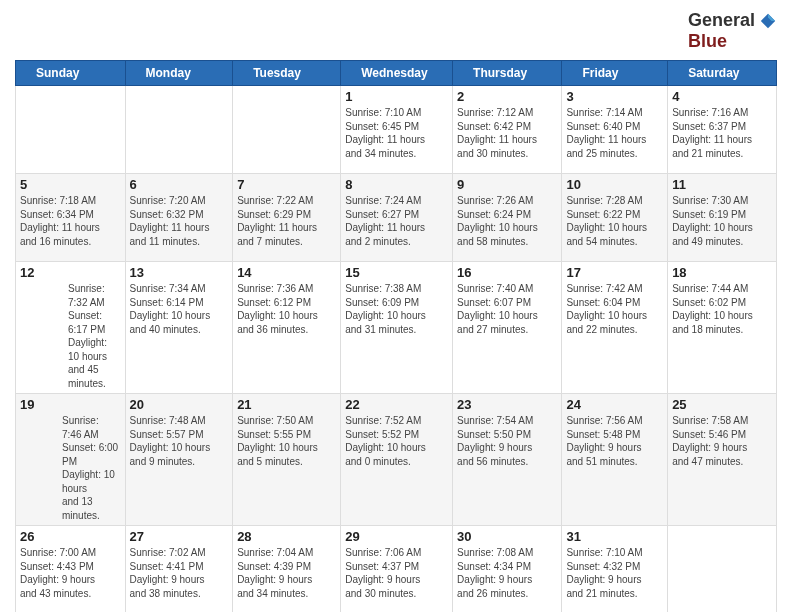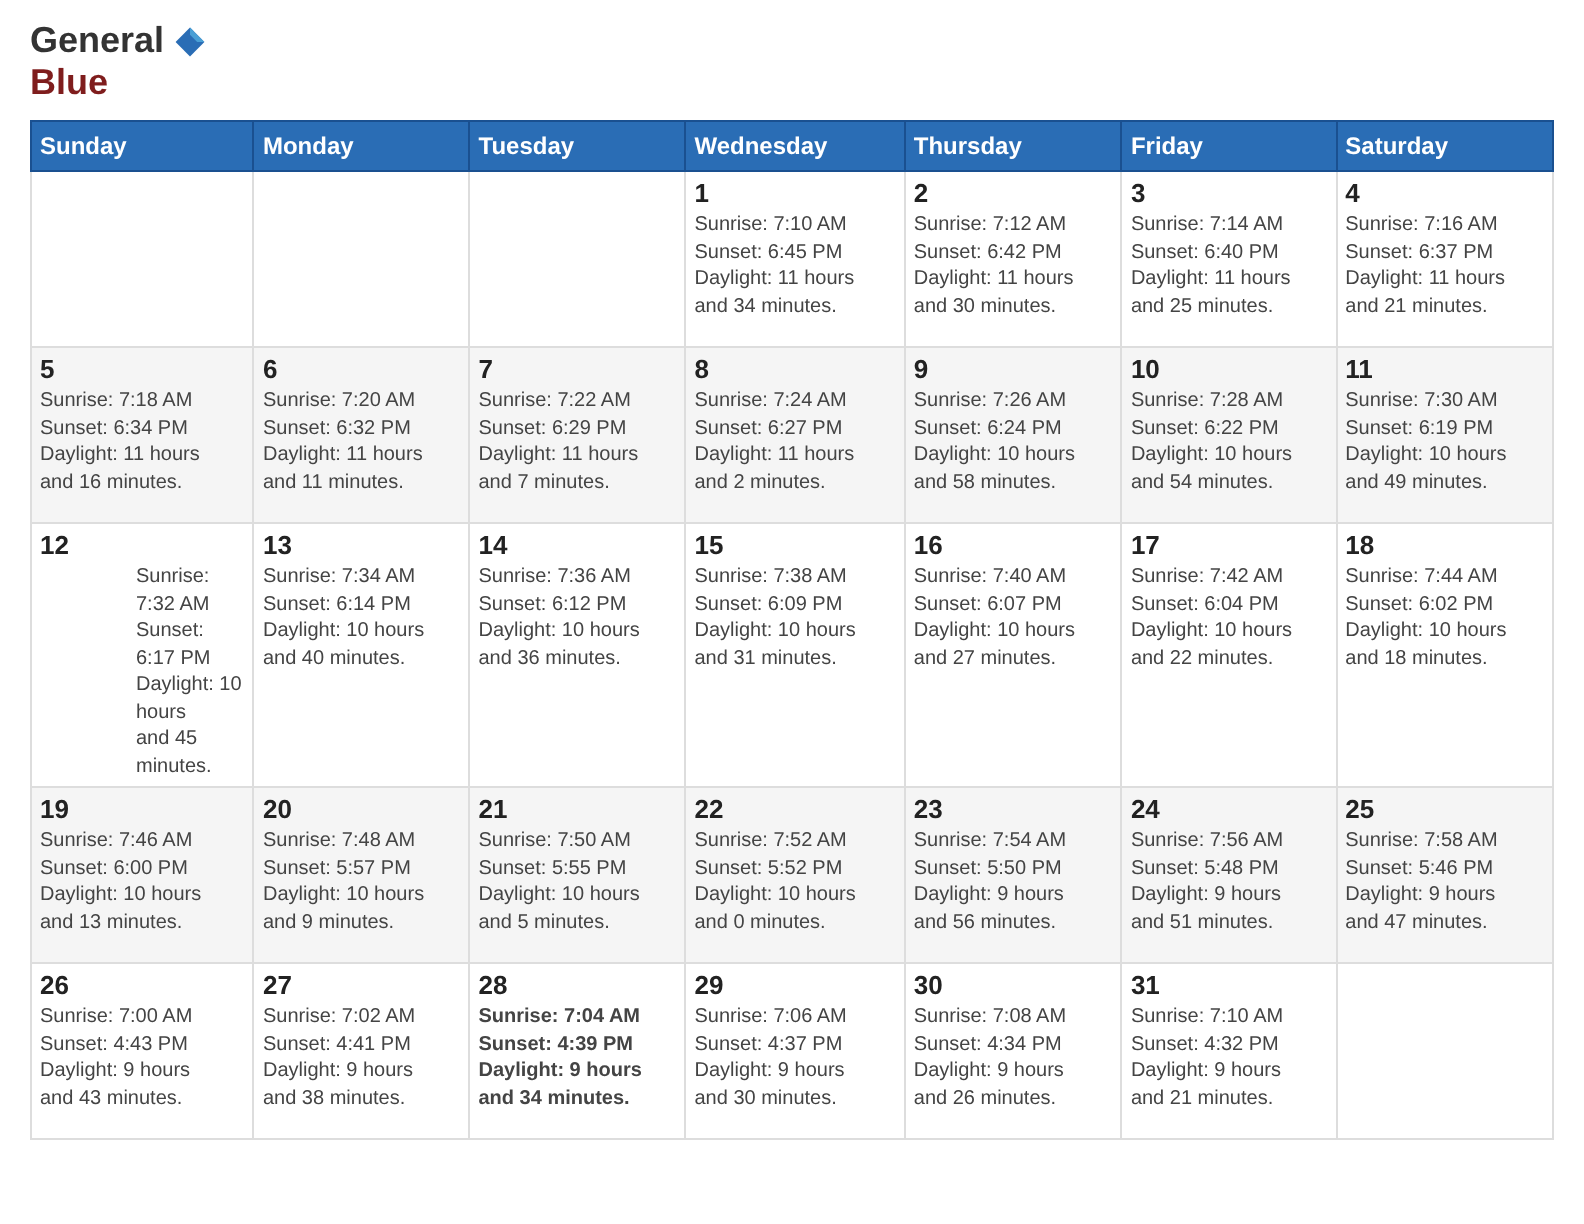--- a/index.html
+++ b/index.html
@@ -11,21 +11,21 @@
       overflow: hidden;
     }
     .page {
       width: 792px;
       height: 612px;
       padding: 10px 15px;
       background: #fff;
     }
     .header {
       display: flex;
-      justify-content: space-between;
+      justify-content: flex-end;
       align-items: flex-start;
       margin-bottom: 8px;
     }
     .logo {
       display: flex;
       flex-direction: column;
       align-items: flex-start;
     }
     .logo-text {
       display: flex;
@@ -62,21 +62,21 @@
     .calendar {
       width: 100%;
       border-collapse: collapse;
       border: 1px solid #ccc;
     }
     .calendar th {
       background: #2a6db5;
       color: #fff;
       font-size: 12px;
       font-weight: bold;
-      padding: 5px 4px;
+      padding: 5px 20px;
       text-align: left;
       border: 1px solid #1a5090;
     }
     .calendar td {
       vertical-align: top;
       border: 1px solid #ddd;
       padding: 3px 4px;
       width: 113px;
       height: 88px;
       background: #fff;
@@ -262,21 +262,21 @@
             <div class="day-num">18</div>
             <div class="day-info" style="white-space: pre-line;">Sunrise: 7:44 AM
 Sunset: 6:02 PM
 Daylight: 10 hours
 and 18 minutes.</div>
           </td>
         </tr>
         <tr>
           <td>
             <div class="day-num">19</div>
-            <div class="day-info" style="white-space: pre-line;">Sunrise: 7:46 AM
+            <div class="day-info" style="white-space: pre-line; margin-left: 42px;">Sunrise: 7:46 AM
 Sunset: 6:00 PM
 Daylight: 10 hours
 and 13 minutes.</div>
           </td>
           <td>
             <div class="day-num">20</div>
             <div class="day-info" style="white-space: pre-line;">Sunrise: 7:48 AM
 Sunset: 5:57 PM
 Daylight: 10 hours
 and 9 minutes.</div>
@@ -327,21 +327,21 @@
           </td>
           <td>
             <div class="day-num">27</div>
             <div class="day-info" style="white-space: pre-line;">Sunrise: 7:02 AM
 Sunset: 4:41 PM
 Daylight: 9 hours
 and 38 minutes.</div>
           </td>
           <td>
             <div class="day-num">28</div>
-            <div class="day-info" style="white-space: pre-line; font-weight: bold;">Sunrise: 7:04 AM
+            <div class="day-info" style="white-space: pre-line;">Sunrise: 7:04 AM
 Sunset: 4:39 PM
 Daylight: 9 hours
 and 34 minutes.</div>
           </td>
           <td>
             <div class="day-num">29</div>
             <div class="day-info" style="white-space: pre-line;">Sunrise: 7:06 AM
 Sunset: 4:37 PM
 Daylight: 9 hours
 and 30 minutes.</div>

